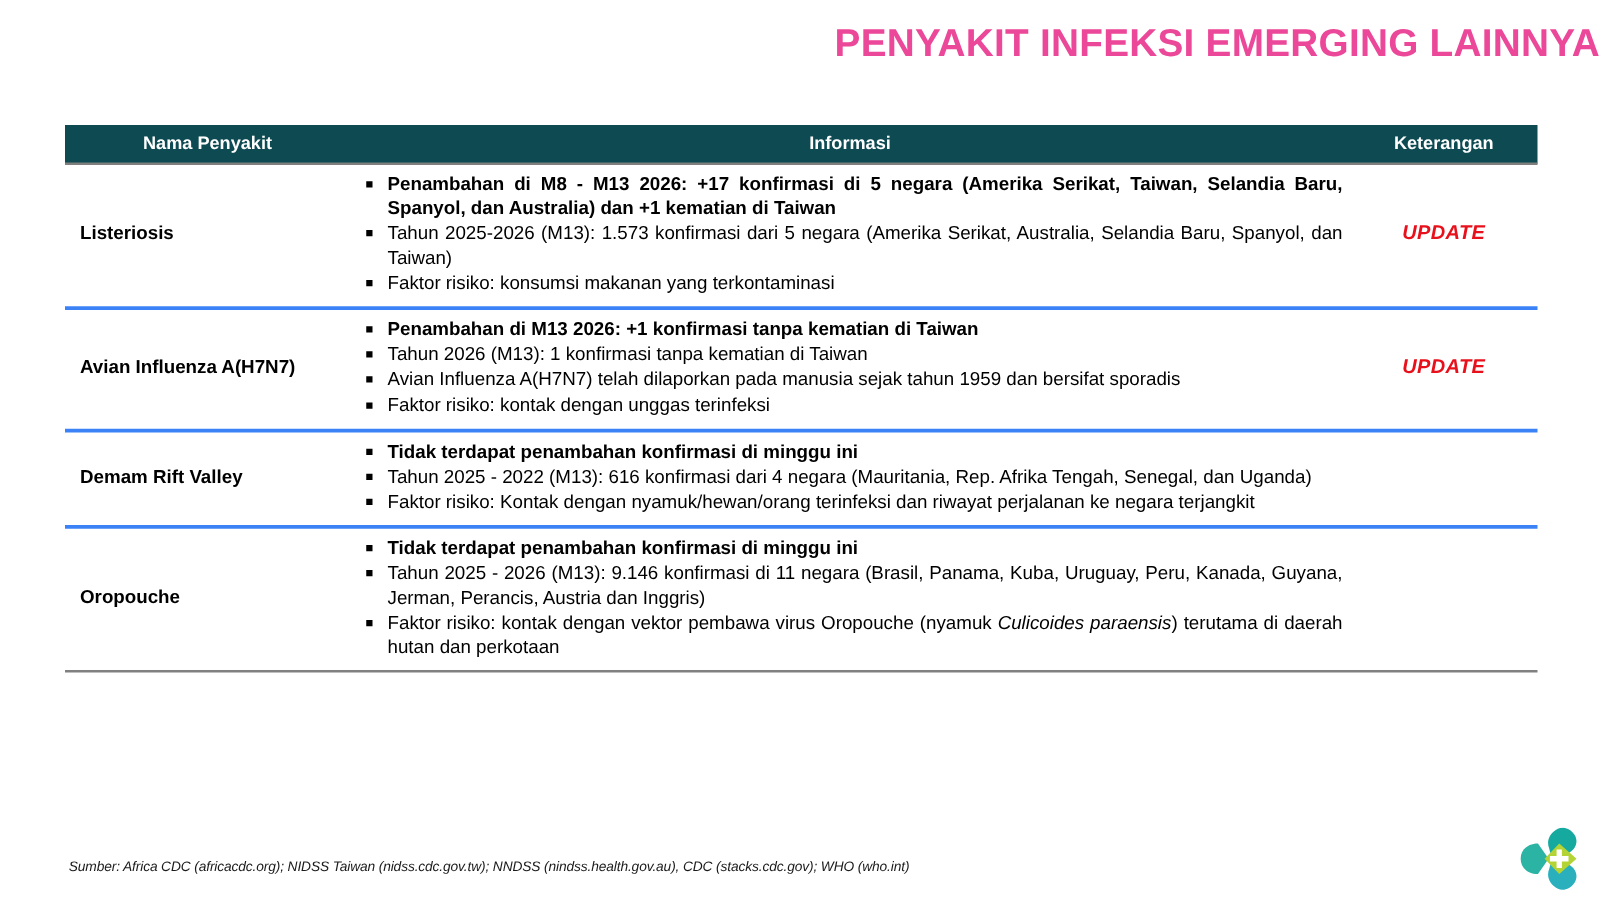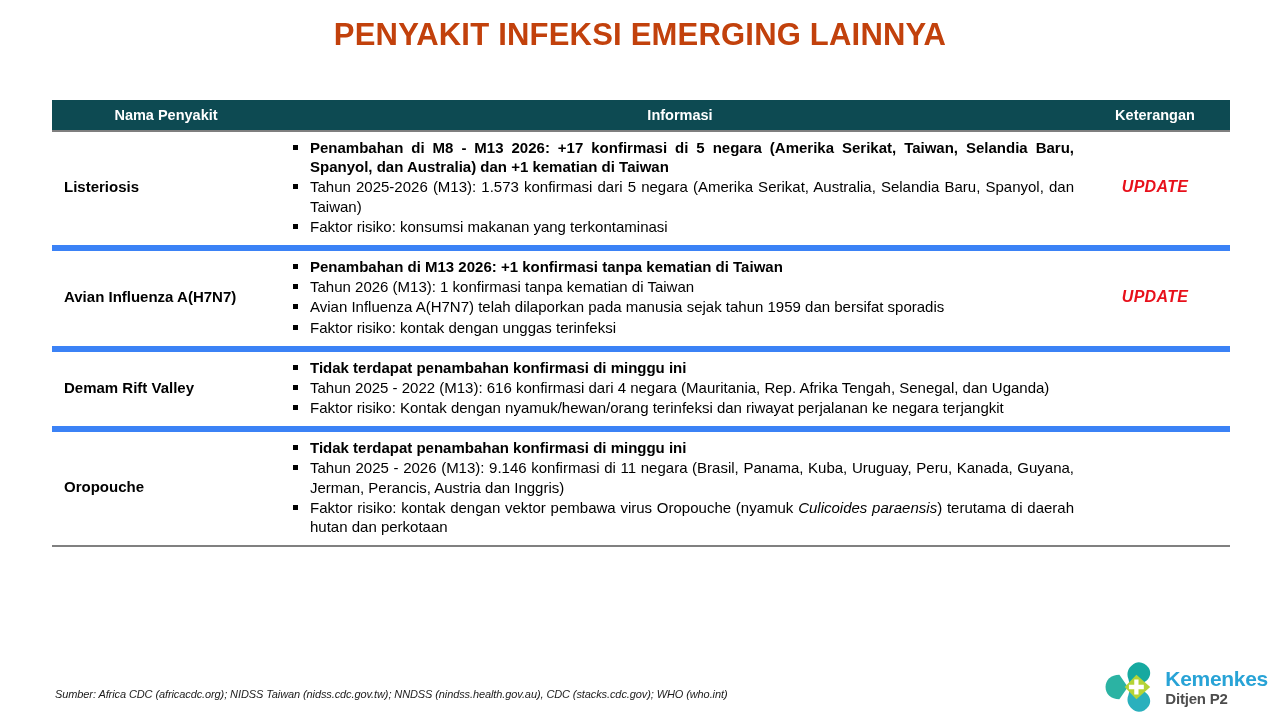--- a/index.html
+++ b/index.html
@@ -12,24 +12,24 @@
 
   body {
     background: #ffffff;
     font-family: "Liberation Sans", sans-serif;
     color: #000000;
     position: relative;
   }
 
   
   .slide-title {
-    text-align: center;
+    text-align: right;
     font-size: 31px;
     font-weight: bold;
-    color: #c2410c;
+    color: #ec4899;
     letter-spacing: 0.2px;
     padding-top: 18px;
     line-height: 1.1;
   }
 
   
   .table-wrap {
     position: absolute;
     left: 52px;
     top: 100px;
@@ -51,21 +51,21 @@
     vertical-align: middle;
     border-bottom: 2px solid #7f7f7f;
   }
 
   th.col-name   { width: 228px; text-align: center; }
   th.col-info   { width: 800px; text-align: center; }
   th.col-note   { width: 150px; }
 
   tbody td {
     vertical-align: middle;
-    border-bottom: 6px solid #3b82f6;
+    border-bottom: 3px solid #3b82f6;
     padding: 6px 8px 8px 8px;
   }
 
   tbody tr:last-child td {
     border-bottom: 2px solid #808080;
   }
 
   td.cell-name {
     font-size: 15px;
     font-weight: bold;
@@ -242,17 +242,13 @@
 
       <path d="M60 2 C48 8 42 20 47 32 L50 44 L72 40 C86 36 92 22 85 11 C79 2 68 -2 60 2 Z" fill="#16a9a0"></path>
 
       <path d="M60 92 C48 86 42 74 47 62 L50 50 L72 54 C86 58 92 72 85 83 C79 92 68 96 60 92 Z" fill="#2ab0bd"></path>
 
       <path d="M62 24 L88 47 L62 70 L40 47 Z" fill="#b4d335"></path>
 
       <path d="M58 33 L66 33 L66 43 L76 43 L76 51 L66 51 L66 61 L58 61 L58 51 L48 51 L48 43 L58 43 Z" fill="#ffffff"></path>
     </svg>
   </span>
-  <span class="logo-text">
-    <span class="brand">Kemenkes</span>
-    <span class="sub">Ditjen P2</span>
-  </span>
 </div>
 
 </body></html>

